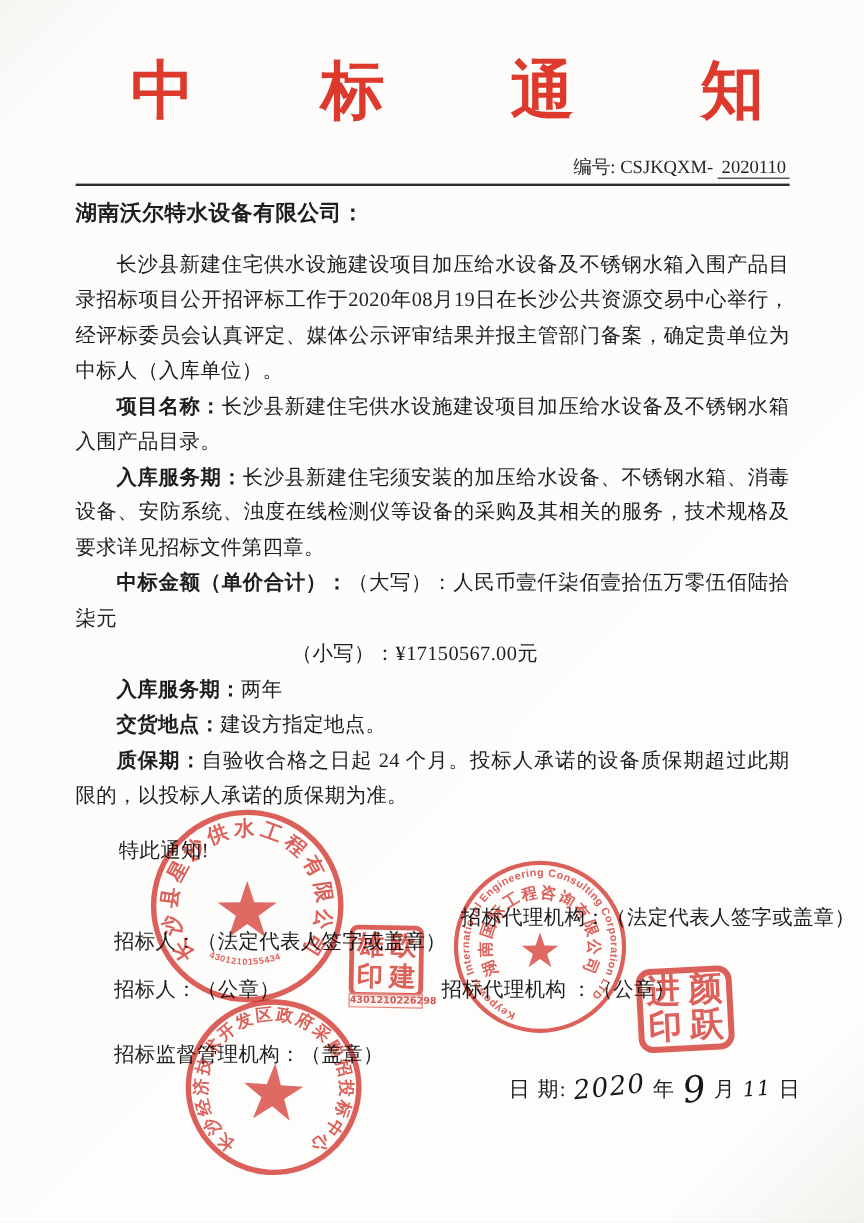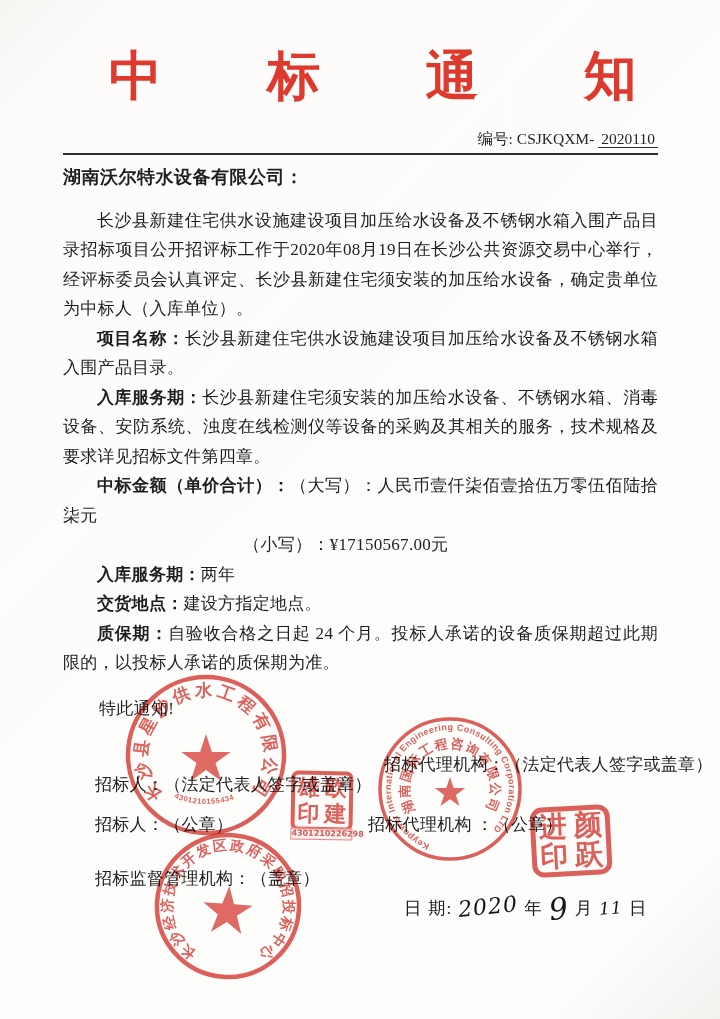--- a/index.html
+++ b/index.html
@@ -115,21 +115,21 @@
     <div class="doc-title">中 标 通 知 书</div>
 
     <div class="ref-row">
       <span>编号:</span>
       <span>CSJKQXM-</span><span class="ref-number">2020110</span>
     </div>
 
     <div class="addressee">湖南沃尔特水设备有限公司：</div>
 
     <p class="para first">
-      <span>长沙县新建住宅供水设施建设项目加压给水设备及不锈钢水箱入围产品目录招标项目公开招评标工作于2020年08月19日在长沙公共资源交易中心举行，经评标委员会认真评定、长沙县新建住宅须安装的加压给水设备，确定贵单位为中标人（入库单位）。</span>
+      <span>长沙县新建住宅供水设施建设项目加压给水设备及不锈钢水箱入围产品目录招标项目公开招评标工作于2020年08月19日在长沙公共资源交易中心举行，经评标委员会认真评定、媒体公示评审结果并报主管部门备案，确定贵单位为中标人（入库单位）。</span>
     </p>
 
     <p class="para">
       <span class="lbl">项目名称：</span><span>长沙县新建住宅供水设施建设项目加压给水设备及不锈钢水箱入围产品目录。</span>
     </p>
 
     <p class="para">
       <span class="lbl">入库服务期：</span><span>长沙县新建住宅须安装的加压给水设备、不锈钢水箱、消毒设备、安防系统、浊度在线检测仪等设备的采购及其相关的服务，技术规格及要求详见招标文件第四章。</span>
     </p>
 
@@ -160,21 +160,21 @@
   <div class="abs" style="left:99px;top:697px;">特此通知!</div>
 
   <div class="abs" style="left:95px;top:753px;margin-top:20px;">招标人：（法定代表人签字或盖章）</div>
   <div class="abs" style="left:384px;top:753px;">招标代理机构：（法定代表人签字或盖章）</div>
 
   <div class="abs" style="left:95px;top:813px;">招标人：（公章）</div>
   <div class="abs" style="left:368px;top:813px;">招标代理机构 ：（公章）</div>
 
   <div class="abs" style="left:95px;top:867px;">招标监督管理机构：（盖章）</div>
 
-  <div class="abs date-line" style="left:404px;top:886px;">
+  <div class="abs date-line" style="left:424px;top:886px;">
     <span>日 期:</span>
     <span class="hw hw-year">2020</span>
     <span>年</span>
     <span class="hw hw-month">9</span>
     <span>月</span>
     <span class="hw hw-day">11</span>
     <span>日</span>
   </div>
 
   <div class="stamp" style="left:120px;top:669px;">

